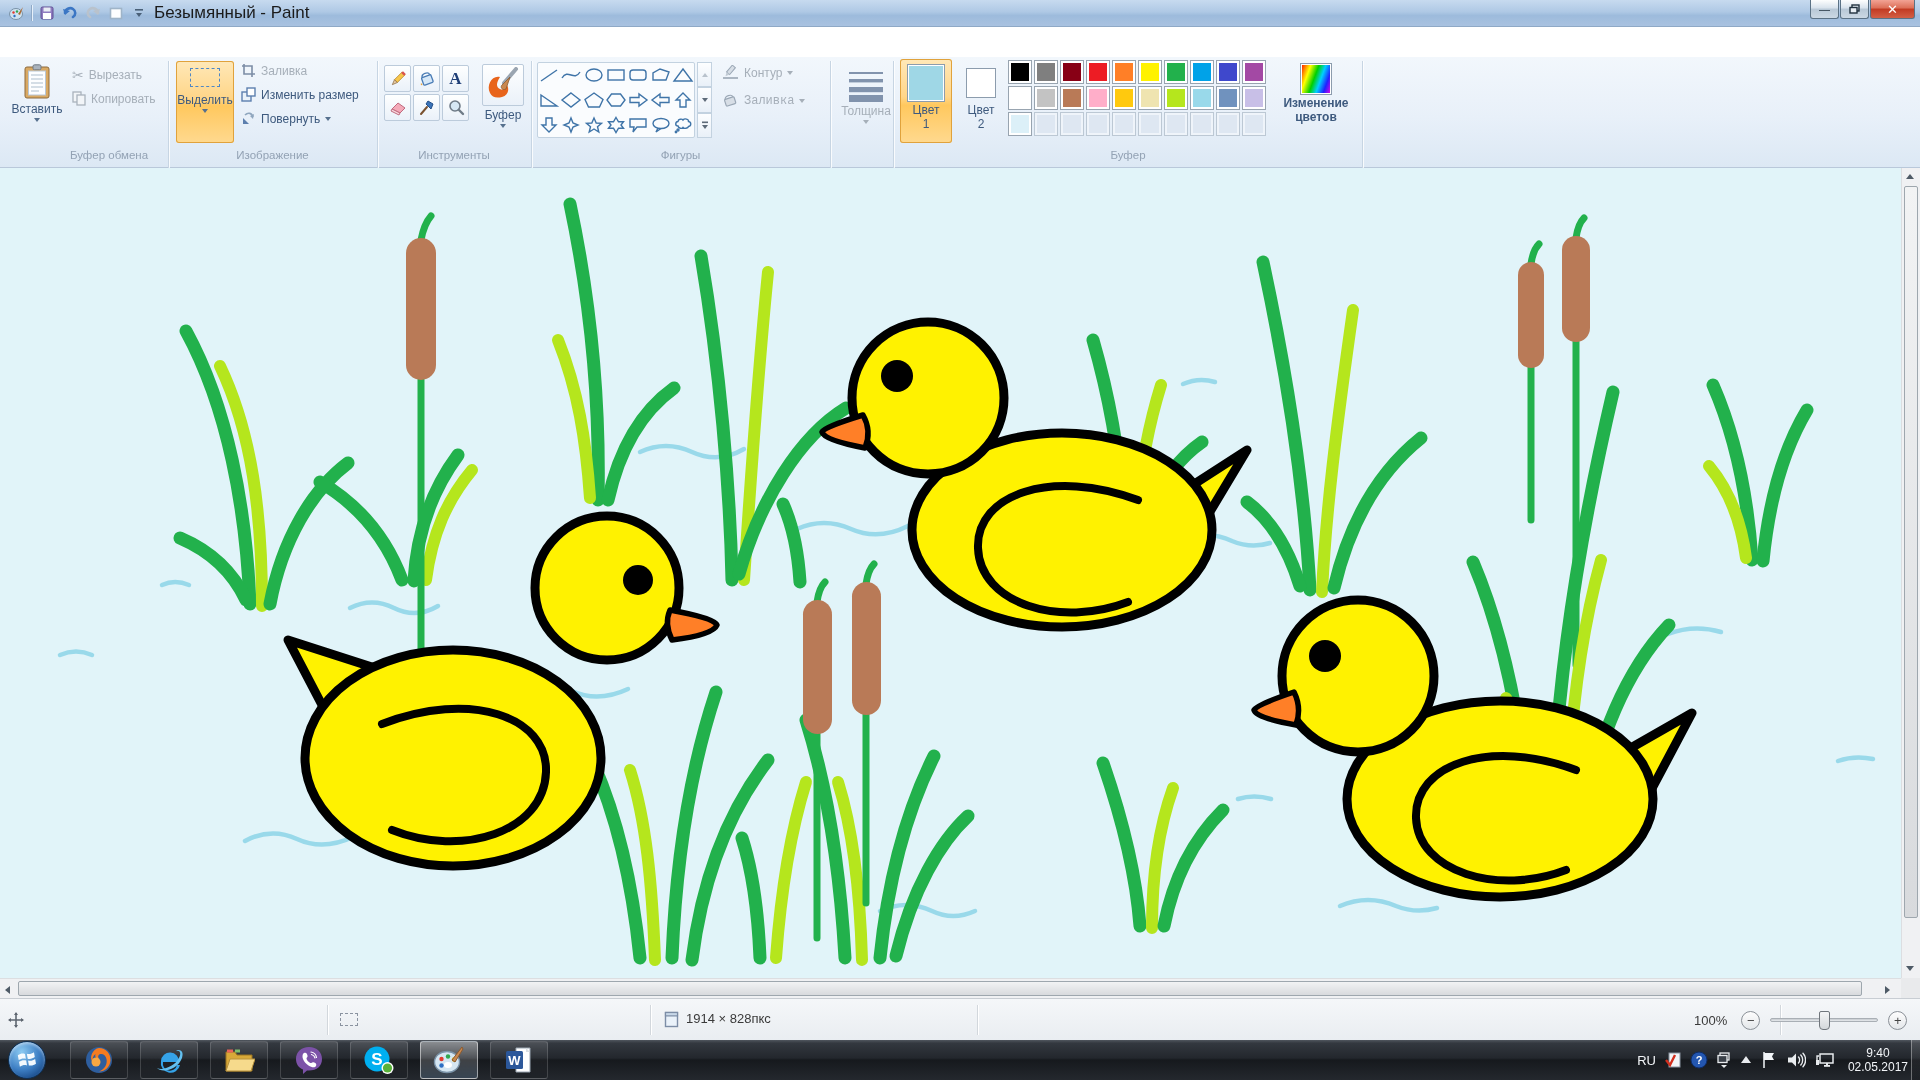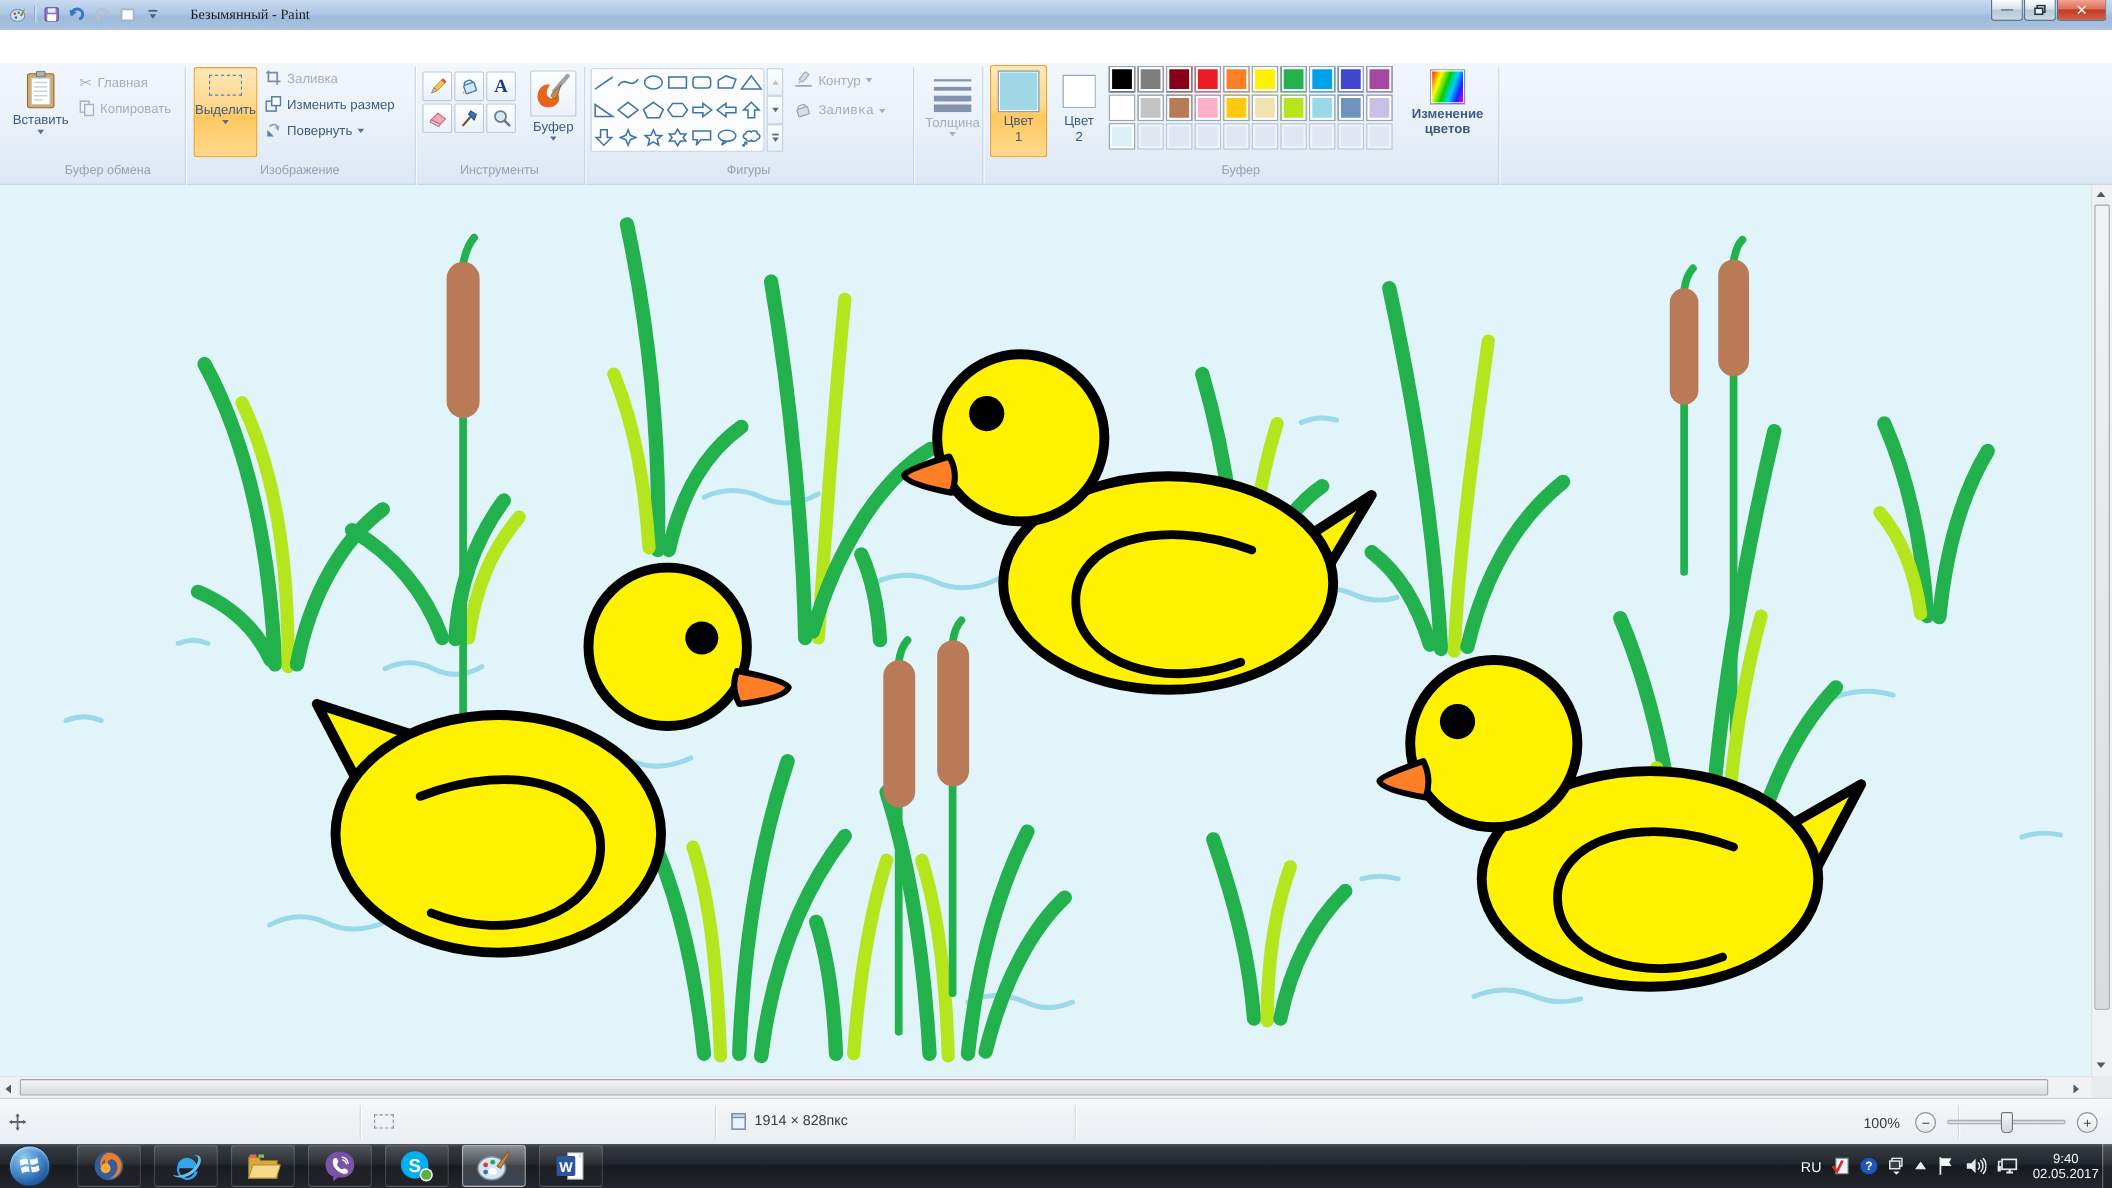--- a/index.html
+++ b/index.html
@@ -7,21 +7,21 @@
   body { font-family:"Liberation Sans", sans-serif; -webkit-font-smoothing:antialiased; }
   .screen { position:relative; width:1920px; height:1080px; background:#fff; overflow:hidden; }
 
   
   .titlebar { position:absolute; left:0; top:0; width:1920px; height:27px;
     background:linear-gradient(180deg,#C7DAEF 0%,#AFC9E5 45%,#9DBBDC 60%,#A9C2E0 100%);
     border-bottom:1px solid #8FA9C6; display:flex; align-items:center; }
   .qat { display:flex; align-items:center; gap:6px; padding-left:8px; }
   .qat-sep { width:1px; height:16px; background:#8FA9C6; box-shadow:1px 0 0 #E6F0FA; }
   .qicon { width:17px; height:17px; display:flex; align-items:center; justify-content:center; font-size:13px; }
-  .title-text { margin-left:26px; font-size:13px; color:#1b1b1b;font-family:Liberation Serif, serif; }
+  .title-text { margin-left:7px; font-size:17px; color:#1b1b1b; }
   .win-controls { position:absolute; right:5px; top:0; display:flex; }
   .wbtn { width:29px; height:19px; border:1px solid #5B7285; border-top:none; display:flex; align-items:center; justify-content:center;
     background:linear-gradient(180deg,#FDFEFE,#D7E2EC 45%,#B8C8D6 50%,#CBD8E4); color:#20313E; font-size:11px; border-radius:0 0 3px 3px; margin-left:1px; }
   .wbtn.close { width:45px; background:linear-gradient(180deg,#F2A394,#DC6E57 45%,#C23A22 50%,#D35F45); color:#fff; font-size:13px; }
 
   
   .tabrow { position:absolute; left:0; top:27px; width:1920px; height:30px;
     background:linear-gradient(180deg,#E8F0F9,#D8E6F4); border-bottom:1px solid #C1D0E0; }
   .menu-btn { position:absolute; left:6px; top:3px; width:54px; height:26px; border-radius:4px 4px 0 0;
     background:linear-gradient(180deg,#3E7AC0,#2765AC 45%,#1B4F8F 55%,#2C67A8); border:1px solid #17406F;
@@ -175,30 +175,30 @@
           <rect x="3" y="3" width="24" height="31" rx="2" fill="#D9A963" stroke="#8D6B3E"></rect>
           <rect x="11" y="0.8" width="8" height="5" rx="1.5" fill="#A9B2BC" stroke="#707A84"></rect>
           <rect x="6.5" y="7" width="17" height="24" fill="#FDFEFF" stroke="#B9C7D6"></rect>
           <path d="M9 11h12M9 15h12M9 19h12M9 23h12M9 27h8" stroke="#C7D3DE" stroke-width="1.4"></path>
         </svg>
       <span class="rlabel">Вставить</span>
       <span class="tri"></span>
     </div>
     <div class="smallrow" style="left:72px; top:10px;">
       <span style="color:#A9B2BC; font-size:14px;">✂</span>
-      <span class="rlabel dis">Главная</span>
+      <span class="rlabel dis">Вырезать</span>
     </div>
     <div class="smallrow" style="left:72px; top:34px;">
       <svg width="14" height="15" viewBox="0 0 14 15">
           <rect x="1" y="1" width="8" height="10" fill="#F2F5F8" stroke="#A9B2BC" stroke-width="1.3"></rect>
           <rect x="5" y="4" width="8" height="10" fill="#F2F5F8" stroke="#A9B2BC" stroke-width="1.3"></rect>
         </svg>
       <span class="rlabel dis">Копировать</span>
     </div>
-    <div class="caption" style="left:4px; width:188px;">Буфер обмена</div>
+    <div class="caption" style="left:15px; width:188px;">Буфер обмена</div>
     <div class="rdiv" style="left:168px;"></div>
 
     <div class="bigbtn sel" style="left:176px; top:4px; width:58px; height:82px;">
       <span style="display:block; width:30px; height:19px; border:1.6px dashed #4F87C5; margin-top:4px;"></span>
       <span class="rlabel" style="margin-top:4px;">Выделить</span>
       <span class="tri"></span>
     </div>
     <div class="smallrow" style="left:241px; top:6px;">
       <svg width="15" height="15" viewBox="0 0 15 15">
           <path d="M3 1v10h11M1 3h10v11" fill="none" stroke="#7C8DA6" stroke-width="1.6"></path>

